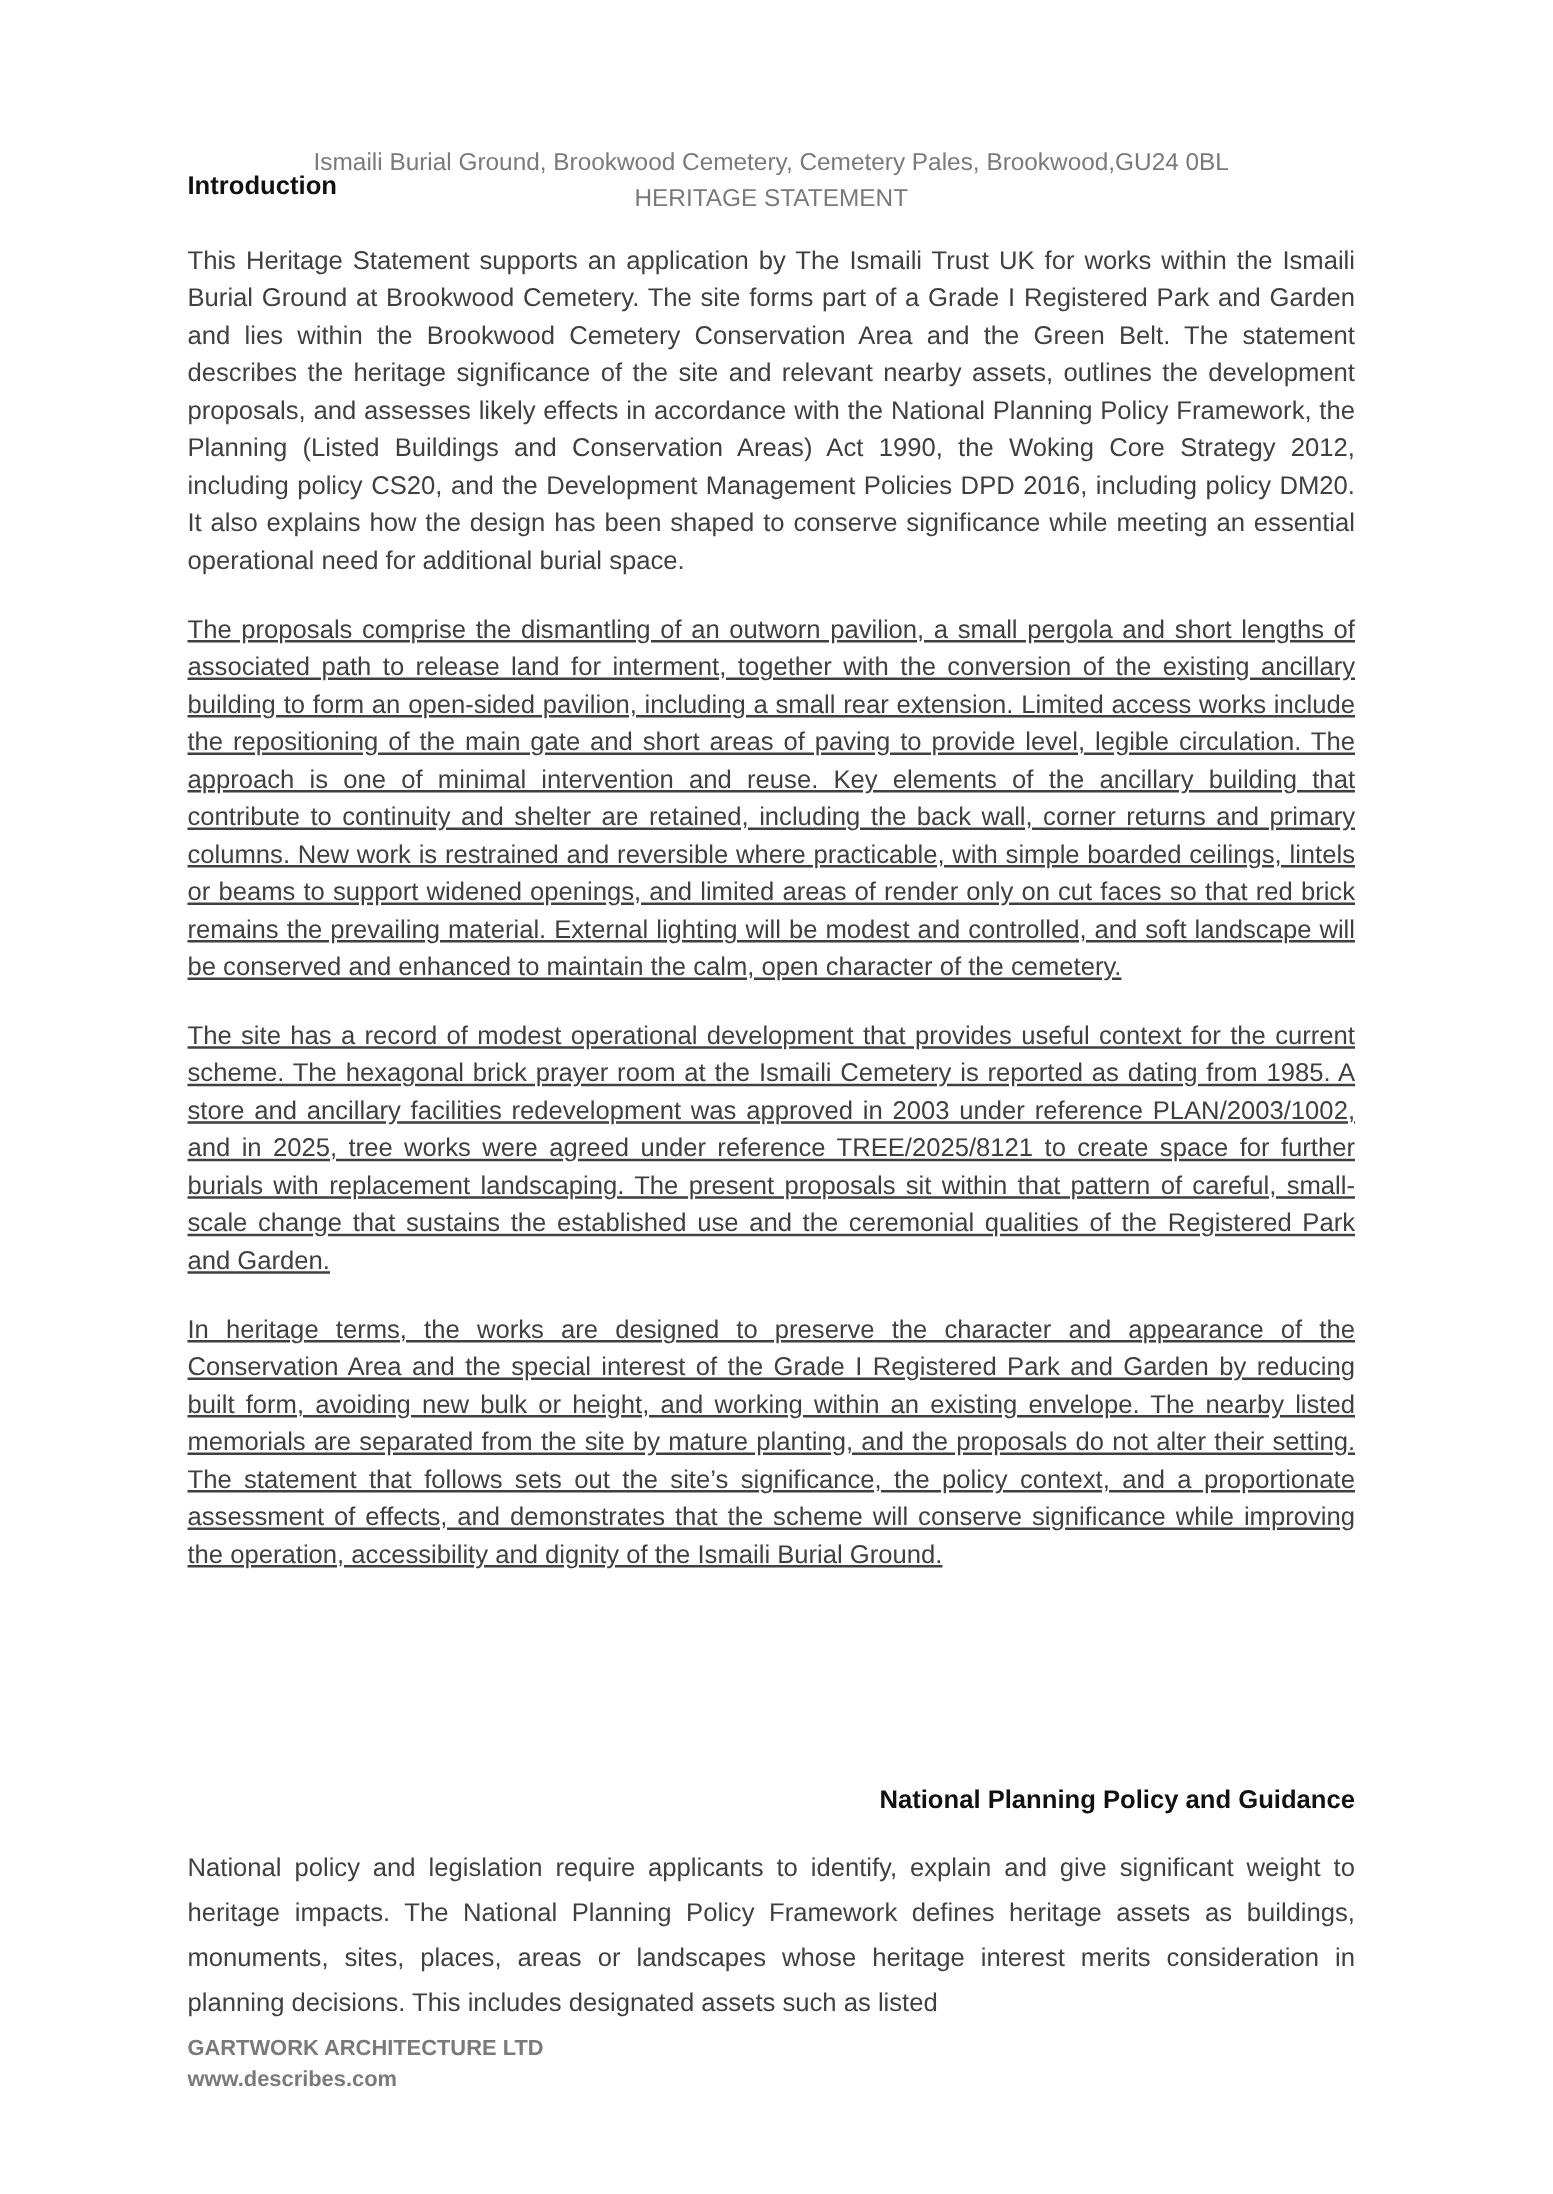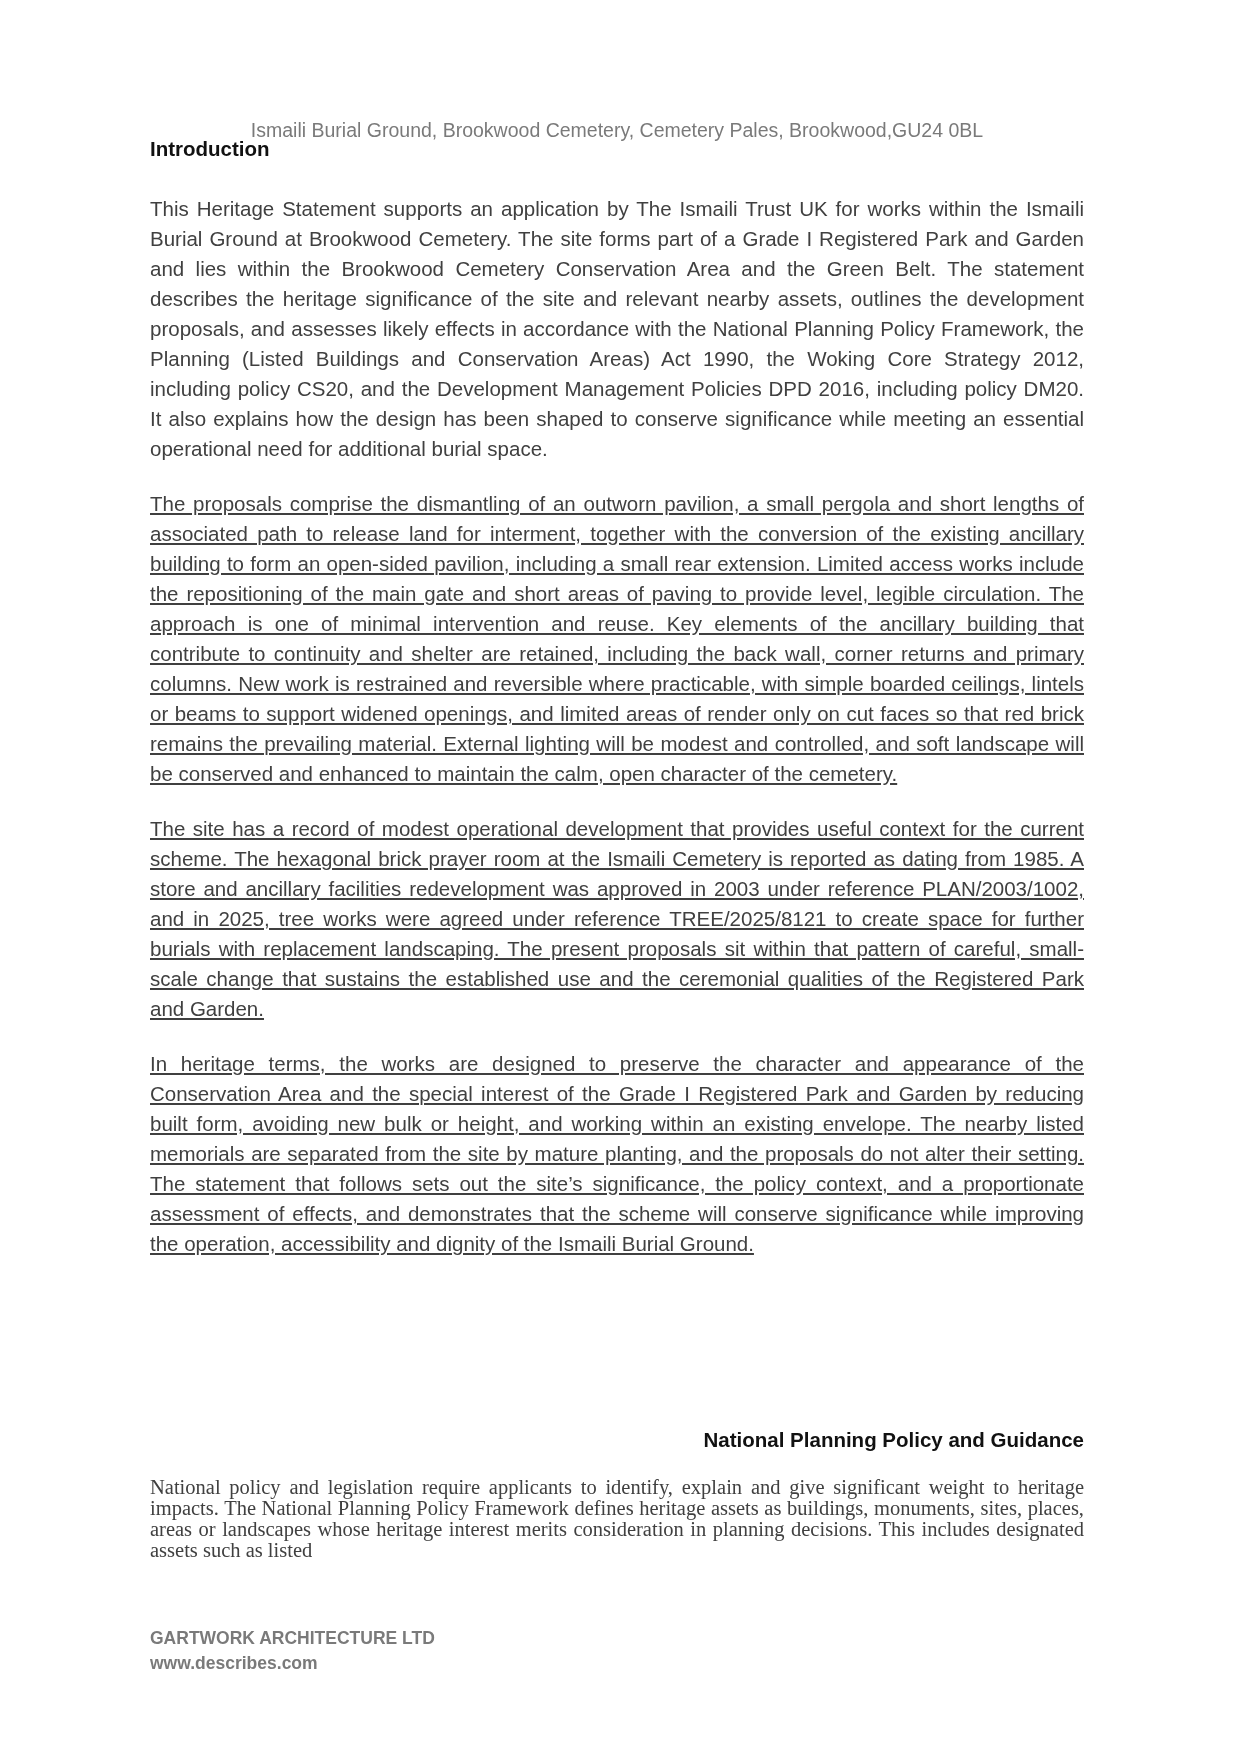--- a/index.html
+++ b/index.html
@@ -49,38 +49,38 @@
   .intro-heading { margin-bottom: 30px; }
   .para + .para { margin-top: 25px; text-decoration: underline; }
   .section-2 {
     position: absolute;
     left: 150px;
     width: 934px;
     top: 1425px;
   }
   .section-2 .section-heading { margin-bottom: 22px; text-align: right; }
   .para.tight {
-    line-height: 21px;
-    font-family: Liberation Serif, serif;
+    line-height: 36px;
   }
   .page-footer {
     position: absolute;
     left: 150px;
     top: 1626px;
     color: #7a7a7a;
     font-size: 17.5px;
     line-height: 25px;
     font-weight: bold;
   }
 </style>
 </head>
 <body>
 
 <header class="page-header">
   <div>Ismaili Burial Ground, Brookwood Cemetery, Cemetery Pales, Brookwood,GU24 0BL</div>
+  <div>HERITAGE STATEMENT</div>
 </header>
 
 <main class="content">
   <h2 class="section-heading intro-heading">Introduction</h2>
   <p class="para">This Heritage Statement supports an application by The Ismaili Trust UK for works within the Ismaili Burial Ground at Brookwood Cemetery. The site forms part of a Grade I Registered Park and Garden and lies within the Brookwood Cemetery Conservation Area and the Green Belt. The statement describes the heritage significance of the site and relevant nearby assets, outlines the development proposals, and assesses likely effects in accordance with the National Planning Policy Framework, the Planning (Listed Buildings and Conservation Areas) Act 1990, the Woking Core Strategy 2012, including policy CS20, and the Development Management Policies DPD 2016, including policy DM20. It also explains how the design has been shaped to conserve significance while meeting an essential operational need for additional burial space.</p>
   <p class="para">The proposals comprise the dismantling of an outworn pavilion, a small pergola and short lengths of associated path to release land for interment, together with the conversion of the existing ancillary building to form an open-sided pavilion, including a small rear extension. Limited access works include the repositioning of the main gate and short areas of paving to provide level, legible circulation. The approach is one of minimal intervention and reuse. Key elements of the ancillary building that contribute to continuity and shelter are retained, including the back wall, corner returns and primary columns. New work is restrained and reversible where practicable, with simple boarded ceilings, lintels or beams to support widened openings, and limited areas of render only on cut faces so that red brick remains the prevailing material. External lighting will be modest and controlled, and soft landscape will be conserved and enhanced to maintain the calm, open character of the cemetery.</p>
   <p class="para">The site has a record of modest operational development that provides useful context for the current scheme. The hexagonal brick prayer room at the Ismaili Cemetery is reported as dating from 1985. A store and ancillary facilities redevelopment was approved in 2003 under reference PLAN/2003/1002, and in 2025, tree works were agreed under reference TREE/2025/8121 to create space for further burials with replacement landscaping. The present proposals sit within that pattern of careful, small-scale change that sustains the established use and the ceremonial qualities of the Registered Park and Garden.</p>
   <p class="para">In heritage terms, the works are designed to preserve the character and appearance of the Conservation Area and the special interest of the Grade I Registered Park and Garden by reducing built form, avoiding new bulk or height, and working within an existing envelope. The nearby listed memorials are separated from the site by mature planting, and the proposals do not alter their setting. The statement that follows sets out the site’s significance, the policy context, and a proportionate assessment of effects, and demonstrates that the scheme will conserve significance while improving the operation, accessibility and dignity of the Ismaili Burial Ground.</p>
 </main>
 

